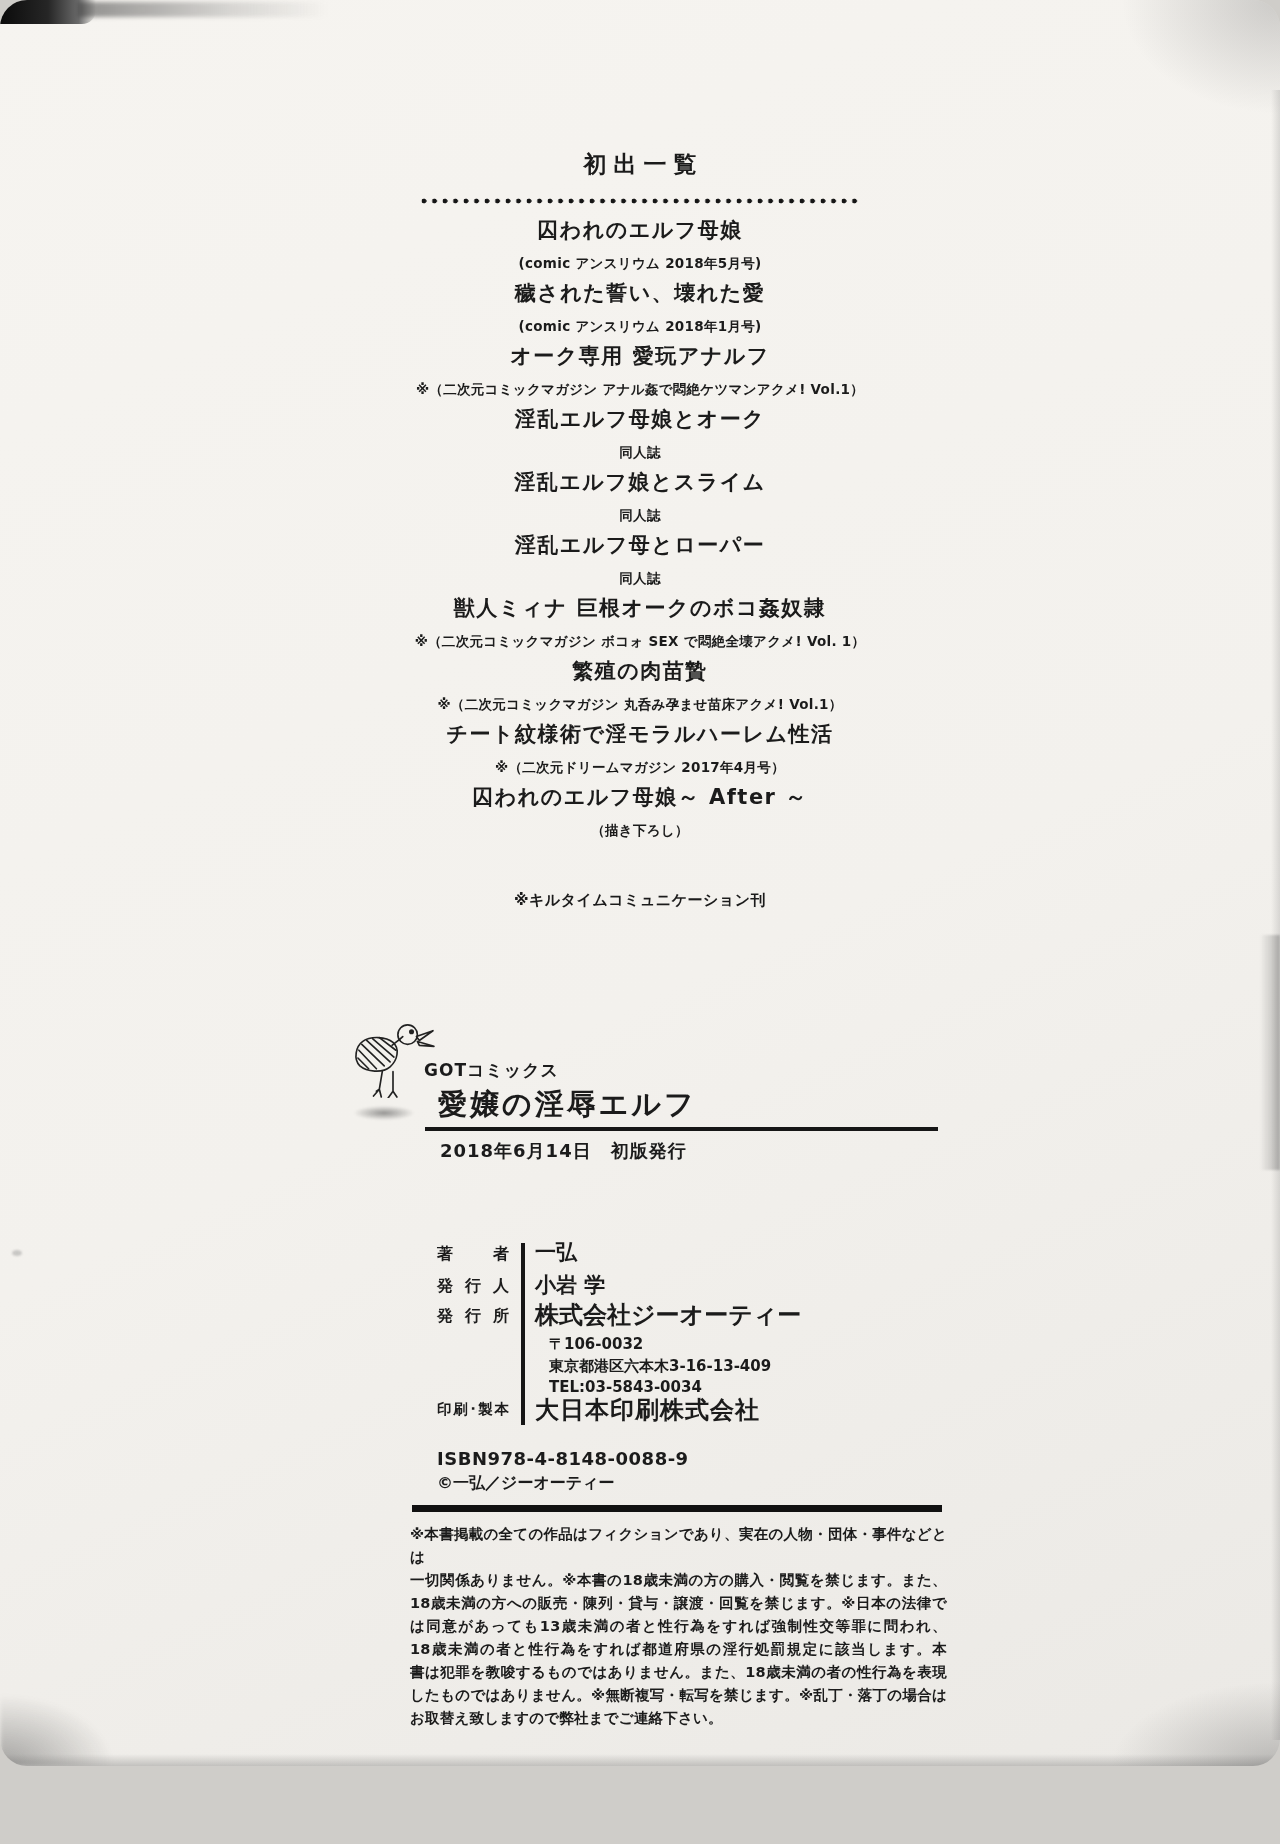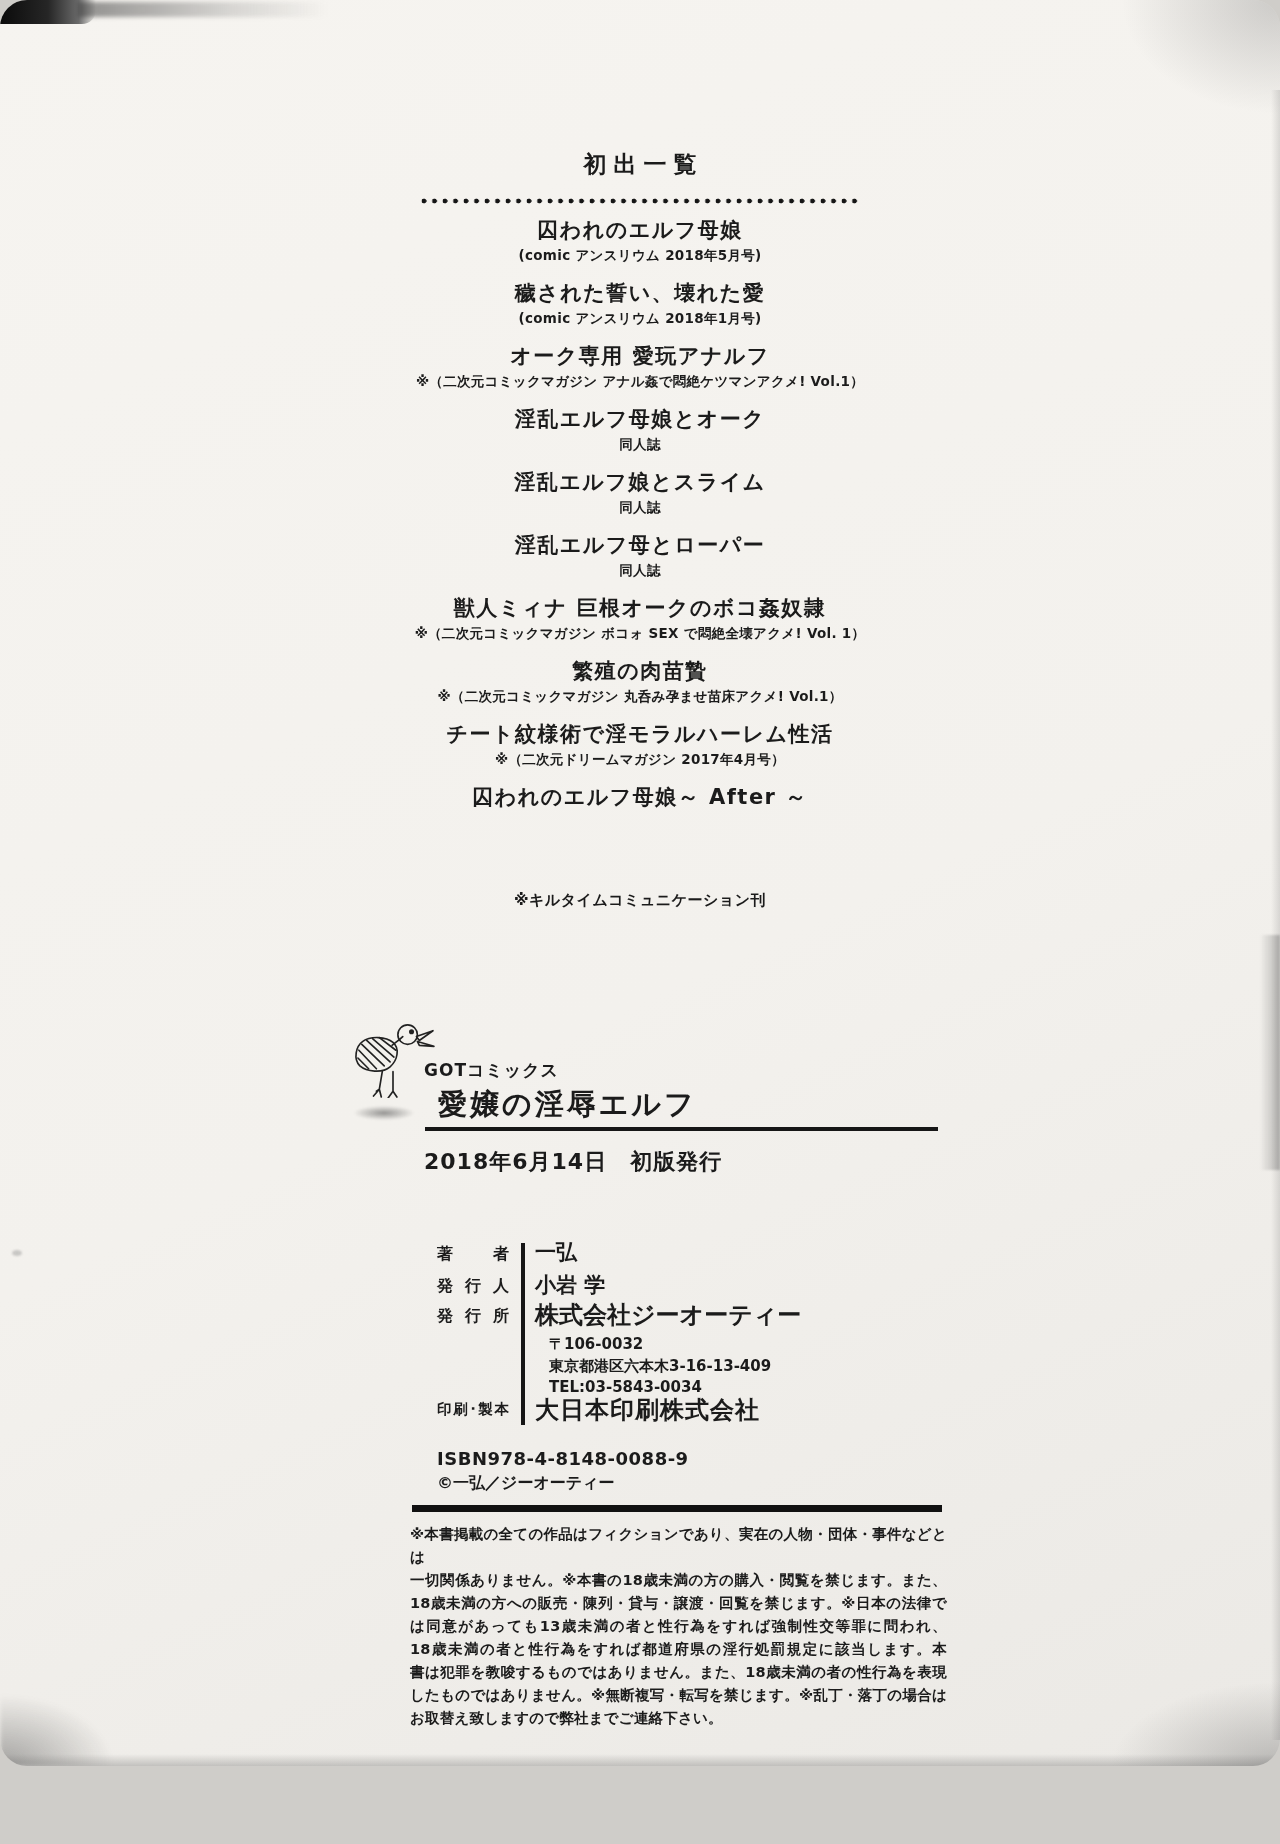--- a/index.html
+++ b/index.html
@@ -43,35 +43,35 @@
     letter-spacing:7px;text-indent:7px;
   }
   .dotted-divider{
     position:absolute;left:420px;top:197px;width:441px;height:8px;
     background-image:radial-gradient(circle 2.4px at 4px 4px,#151515 2.15px,rgba(0,0,0,0) 2.7px);
     background-size:10.5px 8px;background-repeat:repeat-x;
   }
   .works-list{position:absolute;left:300px;top:217px;width:680px;text-align:center;}
   .entry{height:63px;overflow:visible;}
   .entry .w-title{font-size:21px;font-weight:bold;line-height:27px;letter-spacing:1.5px;white-space:nowrap;}
-  .entry .w-source{font-size:13.5px;font-weight:bold;line-height:18px;letter-spacing:.3px;margin-top:2px;white-space:nowrap;}
+  .entry .w-source{font-size:13.5px;font-weight:bold;line-height:18px;letter-spacing:.3px;margin-top:10px;white-space:nowrap;}
   .publisher-note{
     position:absolute;left:320px;top:843px;width:640px;text-align:center;
     font-size:15px;font-weight:bold;letter-spacing:.5px;margin-top:48px;
   }
 
   
   .bird{position:absolute;left:349px;top:1020px;width:88px;height:78px;}
   .bird-shadow{position:absolute;left:354px;top:1106px;width:60px;height:14px;
     background:radial-gradient(ellipse at center,rgba(70,70,70,.55),rgba(120,120,120,0) 72%);
     filter:blur(1px);}
   .imprint-label{position:absolute;left:424px;top:1059px;font-size:17px;font-weight:bold;letter-spacing:1px;}
   .book-title{position:absolute;left:438px;top:1085px;font-size:29px;font-weight:bold;letter-spacing:3px;white-space:nowrap;}
   .title-rule{position:absolute;left:425px;top:1127px;width:513px;height:4px;background:#161616;}
-  .edition-date{position:absolute;left:424px;top:1139px;font-size:22px;font-weight:bold;letter-spacing:1px;white-space:nowrap;margin-top:8px;}
+  .edition-date{position:absolute;left:440px;top:1139px;font-size:18px;font-weight:bold;letter-spacing:1px;white-space:nowrap;}
 
   .clabel{position:absolute;left:437px;width:72px;font-weight:bold;font-size:16px;
     text-align:justify;text-align-last:justify;white-space:normal;}
   .clabel.small{font-size:14.5px;}
   .cvalue{position:absolute;left:535px;font-weight:bold;white-space:nowrap;}
   .vbar{position:absolute;left:521px;top:1243px;width:4px;height:182px;background:#161616;}
   .addr{position:absolute;left:549px;top:1334px;font-size:15px;font-weight:bold;line-height:21.5px;white-space:nowrap;}
   .isbn{position:absolute;left:437px;top:1448px;font-size:18px;font-weight:bold;letter-spacing:.5px;white-space:nowrap;}
   .copyright{position:absolute;left:437px;top:1473px;font-size:16px;font-weight:bold;white-space:nowrap;}
 
@@ -132,20 +132,21 @@
     <div class="entry">
       <div class="w-title">繁殖の肉苗贄</div>
       <div class="w-source">※（二次元コミックマガジン 丸呑み孕ませ苗床アクメ! Vol.1）</div>
     </div>
     <div class="entry">
       <div class="w-title">チート紋様術で淫モラルハーレム性活</div>
       <div class="w-source">※（二次元ドリームマガジン 2017年4月号）</div>
     </div>
     <div class="entry">
       <div class="w-title">囚われのエルフ母娘～ After ～</div>
+      <div class="w-source">（描き下ろし）</div>
     </div>
   </div>
 
   <div class="publisher-note">※キルタイムコミュニケーション刊</div>
 
   <div class="bird">
     <svg viewBox="0 0 90 80" width="88" height="78" fill="none" stroke="#222" stroke-width="1.7" stroke-linecap="round" stroke-linejoin="round">
       <path d="M14,22 C7,27 4,40 11,47 C18,53 34,55 42,48 C50,41 52,29 45,23 C38,17 22,16 14,22 Z"></path>
       <path d="M13,25 L36,47 M18,21 L42,43 M24,19 L46,38 M31,18 L48,31 M10,31 L28,50 M9,39 L20,50"></path>
       <path d="M44,26 C49,22 52,20 55,17"></path>

